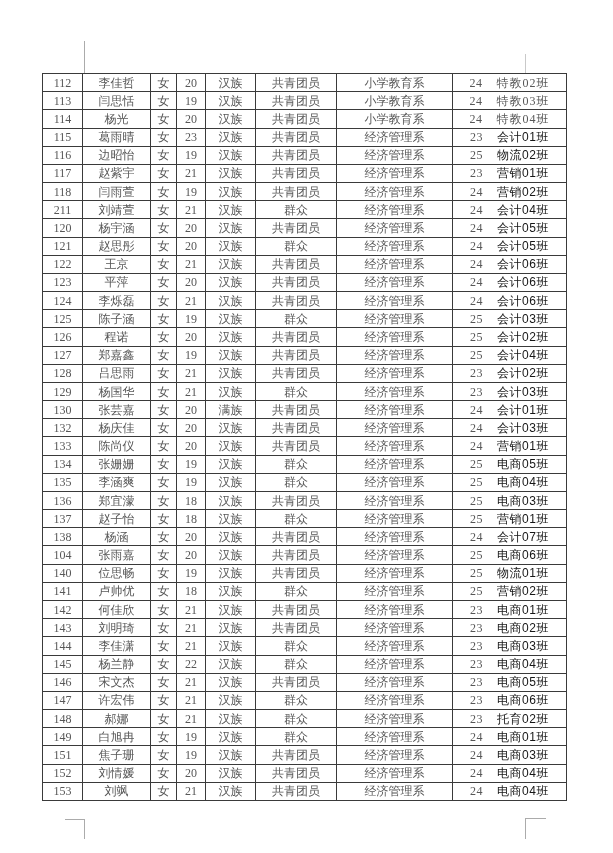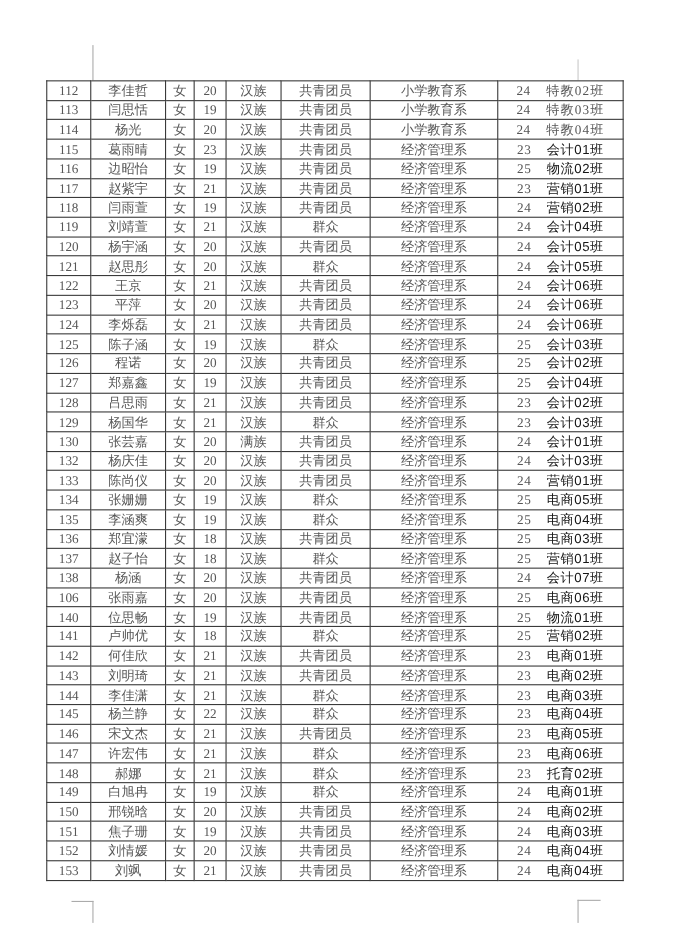--- a/index.html
+++ b/index.html
@@ -170,21 +170,21 @@
           <td class="num">118</td>
           <td>闫雨萱</td>
           <td>女</td>
           <td class="num">19</td>
           <td>汉族</td>
           <td>共青团员</td>
           <td>经济管理系</td>
           <td class="cls"><span class="cls-year">24</span><span class="cls-bold">营销02班</span></td>
         </tr>
         <tr>
-          <td class="num">119</td>
+          <td class="num">211</td>
           <td>刘靖萱</td>
           <td>女</td>
           <td class="num">21</td>
           <td>汉族</td>
           <td>群众</td>
           <td>经济管理系</td>
           <td class="cls"><span class="cls-year">24</span><span class="cls-bold">会计04班</span></td>
         </tr>
         <tr>
           <td class="num">120</td>
@@ -360,21 +360,21 @@
           <td class="num">138</td>
           <td>杨涵</td>
           <td>女</td>
           <td class="num">20</td>
           <td>汉族</td>
           <td>共青团员</td>
           <td>经济管理系</td>
           <td class="cls"><span class="cls-year">24</span><span class="cls-bold">会计07班</span></td>
         </tr>
         <tr>
-          <td class="num">106</td>
+          <td class="num">104</td>
           <td>张雨嘉</td>
           <td>女</td>
           <td class="num">20</td>
           <td>汉族</td>
           <td>共青团员</td>
           <td>经济管理系</td>
           <td class="cls"><span class="cls-year">25</span><span class="cls-bold">电商06班</span></td>
         </tr>
         <tr>
           <td class="num">140</td>
@@ -468,30 +468,20 @@
         </tr>
         <tr>
           <td class="num">149</td>
           <td>白旭冉</td>
           <td>女</td>
           <td class="num">19</td>
           <td>汉族</td>
           <td>群众</td>
           <td>经济管理系</td>
           <td class="cls"><span class="cls-year">24</span><span class="cls-bold">电商01班</span></td>
-        </tr>
-        <tr>
-          <td class="num">150</td>
-          <td>邢锐晗</td>
-          <td>女</td>
-          <td class="num">20</td>
-          <td>汉族</td>
-          <td>共青团员</td>
-          <td>经济管理系</td>
-          <td class="cls"><span class="cls-year">24</span><span class="cls-bold">电商02班</span></td>
         </tr>
         <tr>
           <td class="num">151</td>
           <td>焦子珊</td>
           <td>女</td>
           <td class="num">19</td>
           <td>汉族</td>
           <td>共青团员</td>
           <td>经济管理系</td>
           <td class="cls"><span class="cls-year">24</span><span class="cls-bold">电商03班</span></td>

